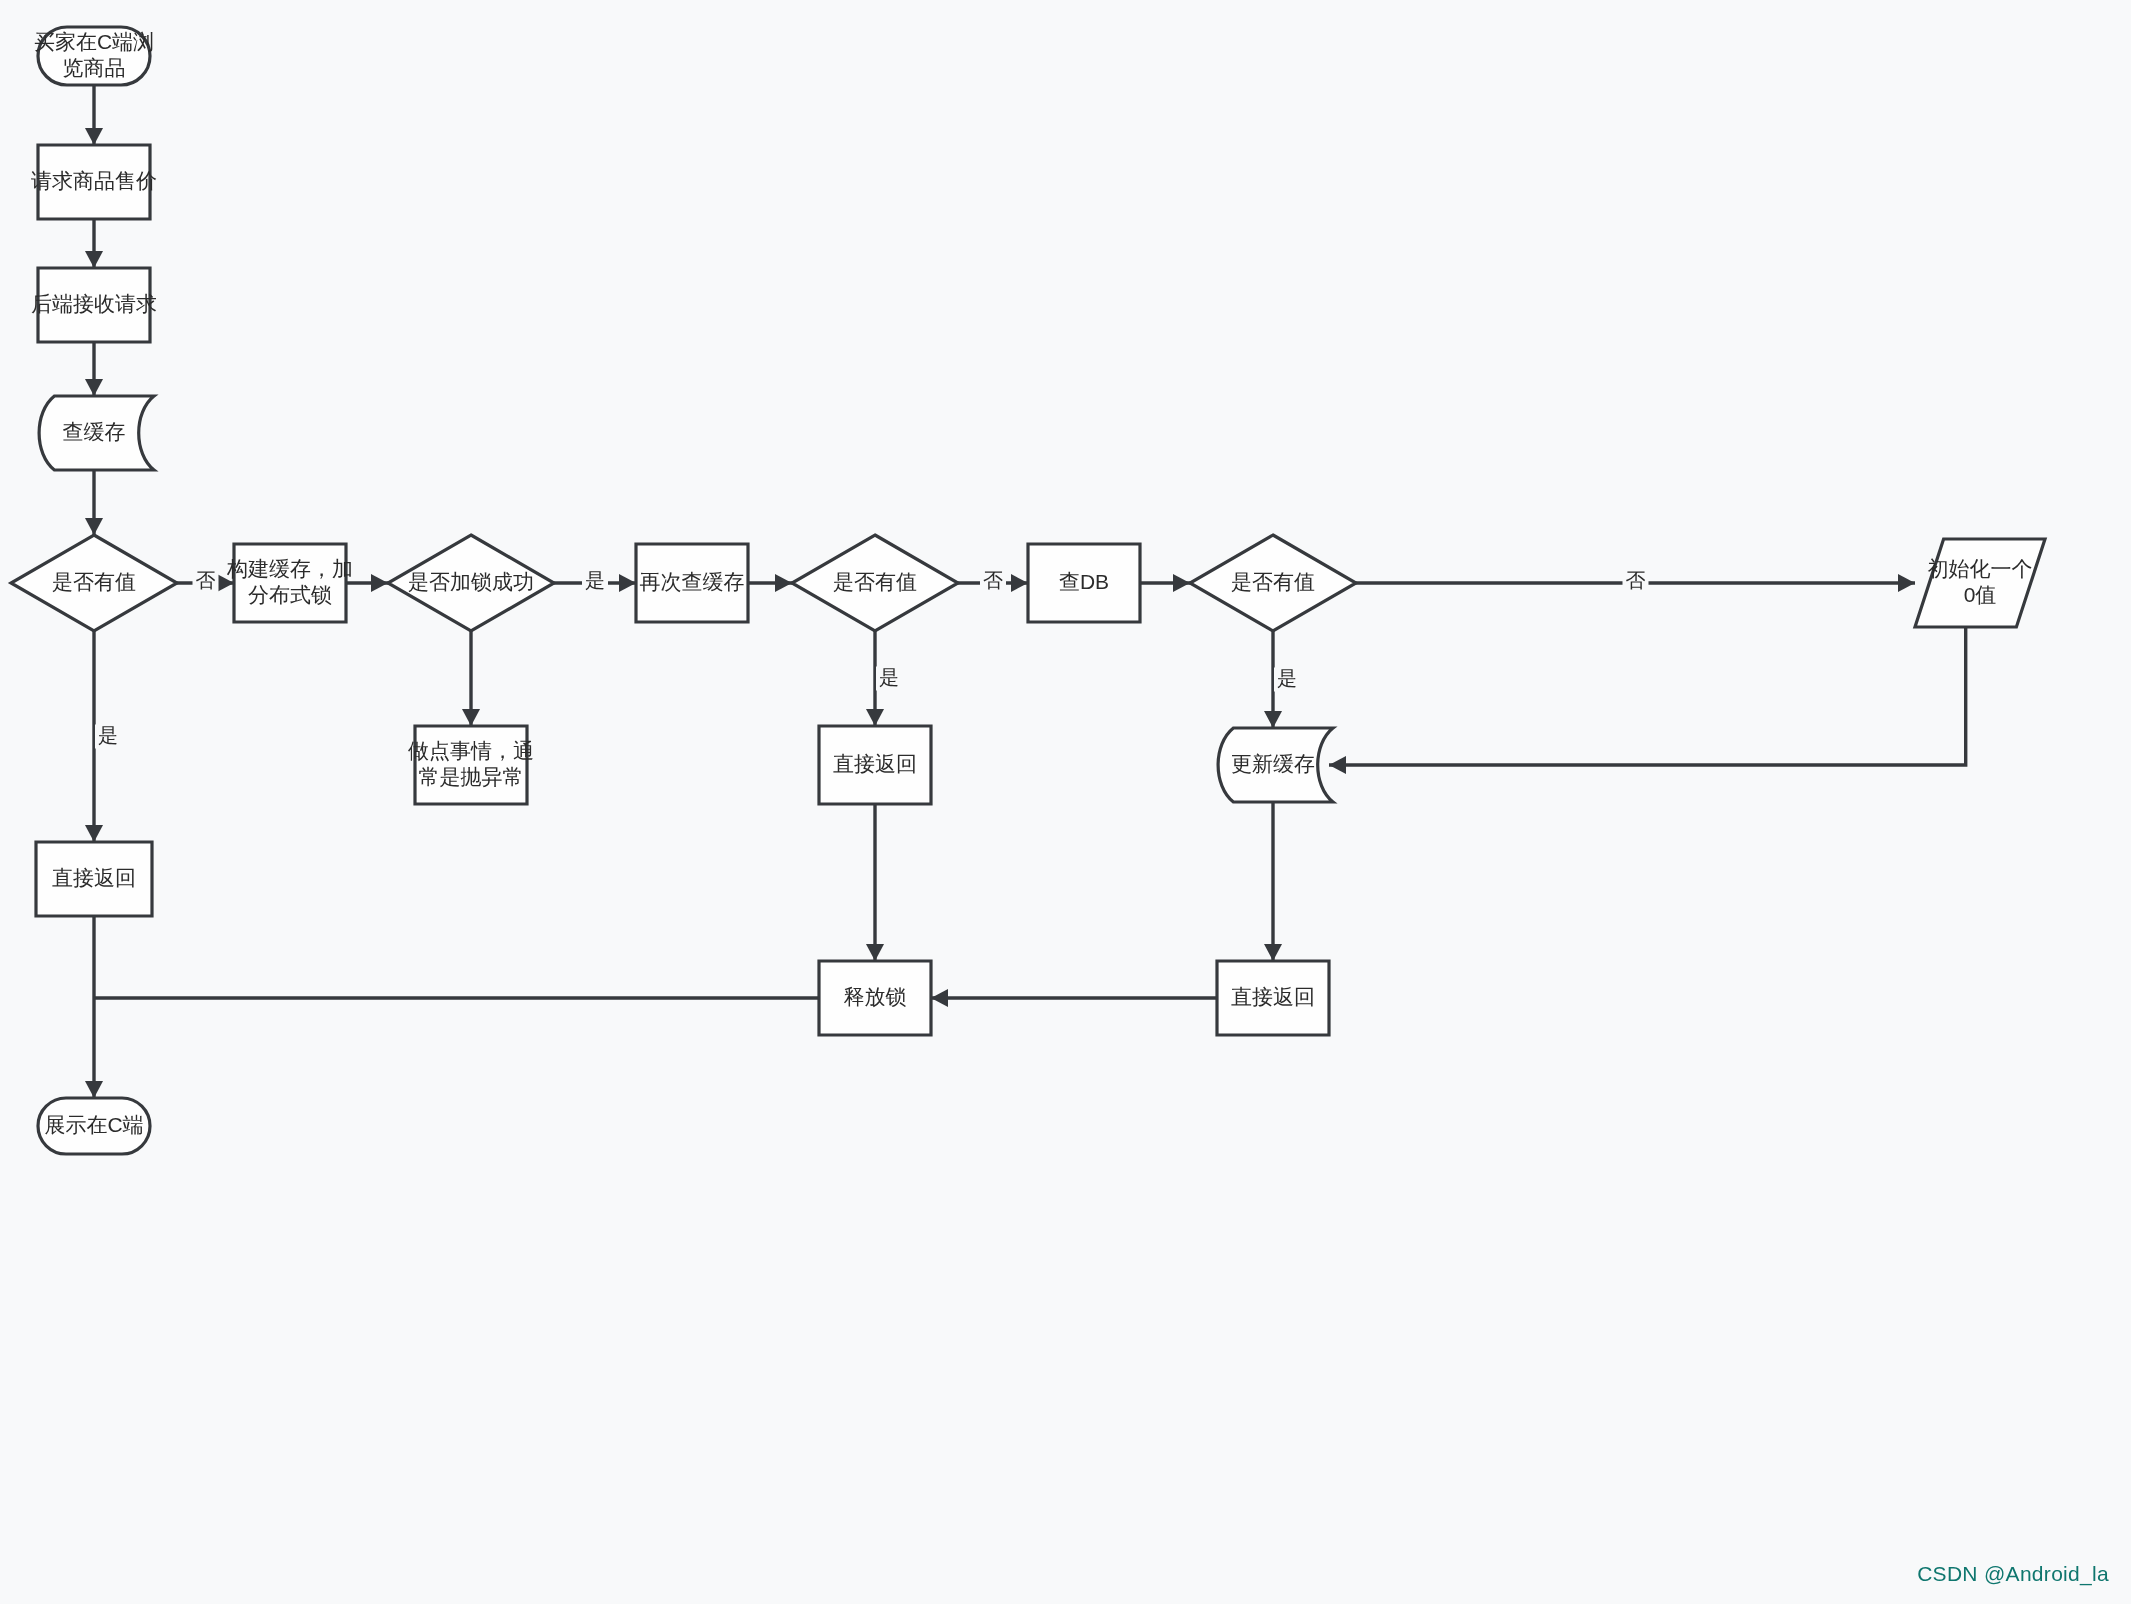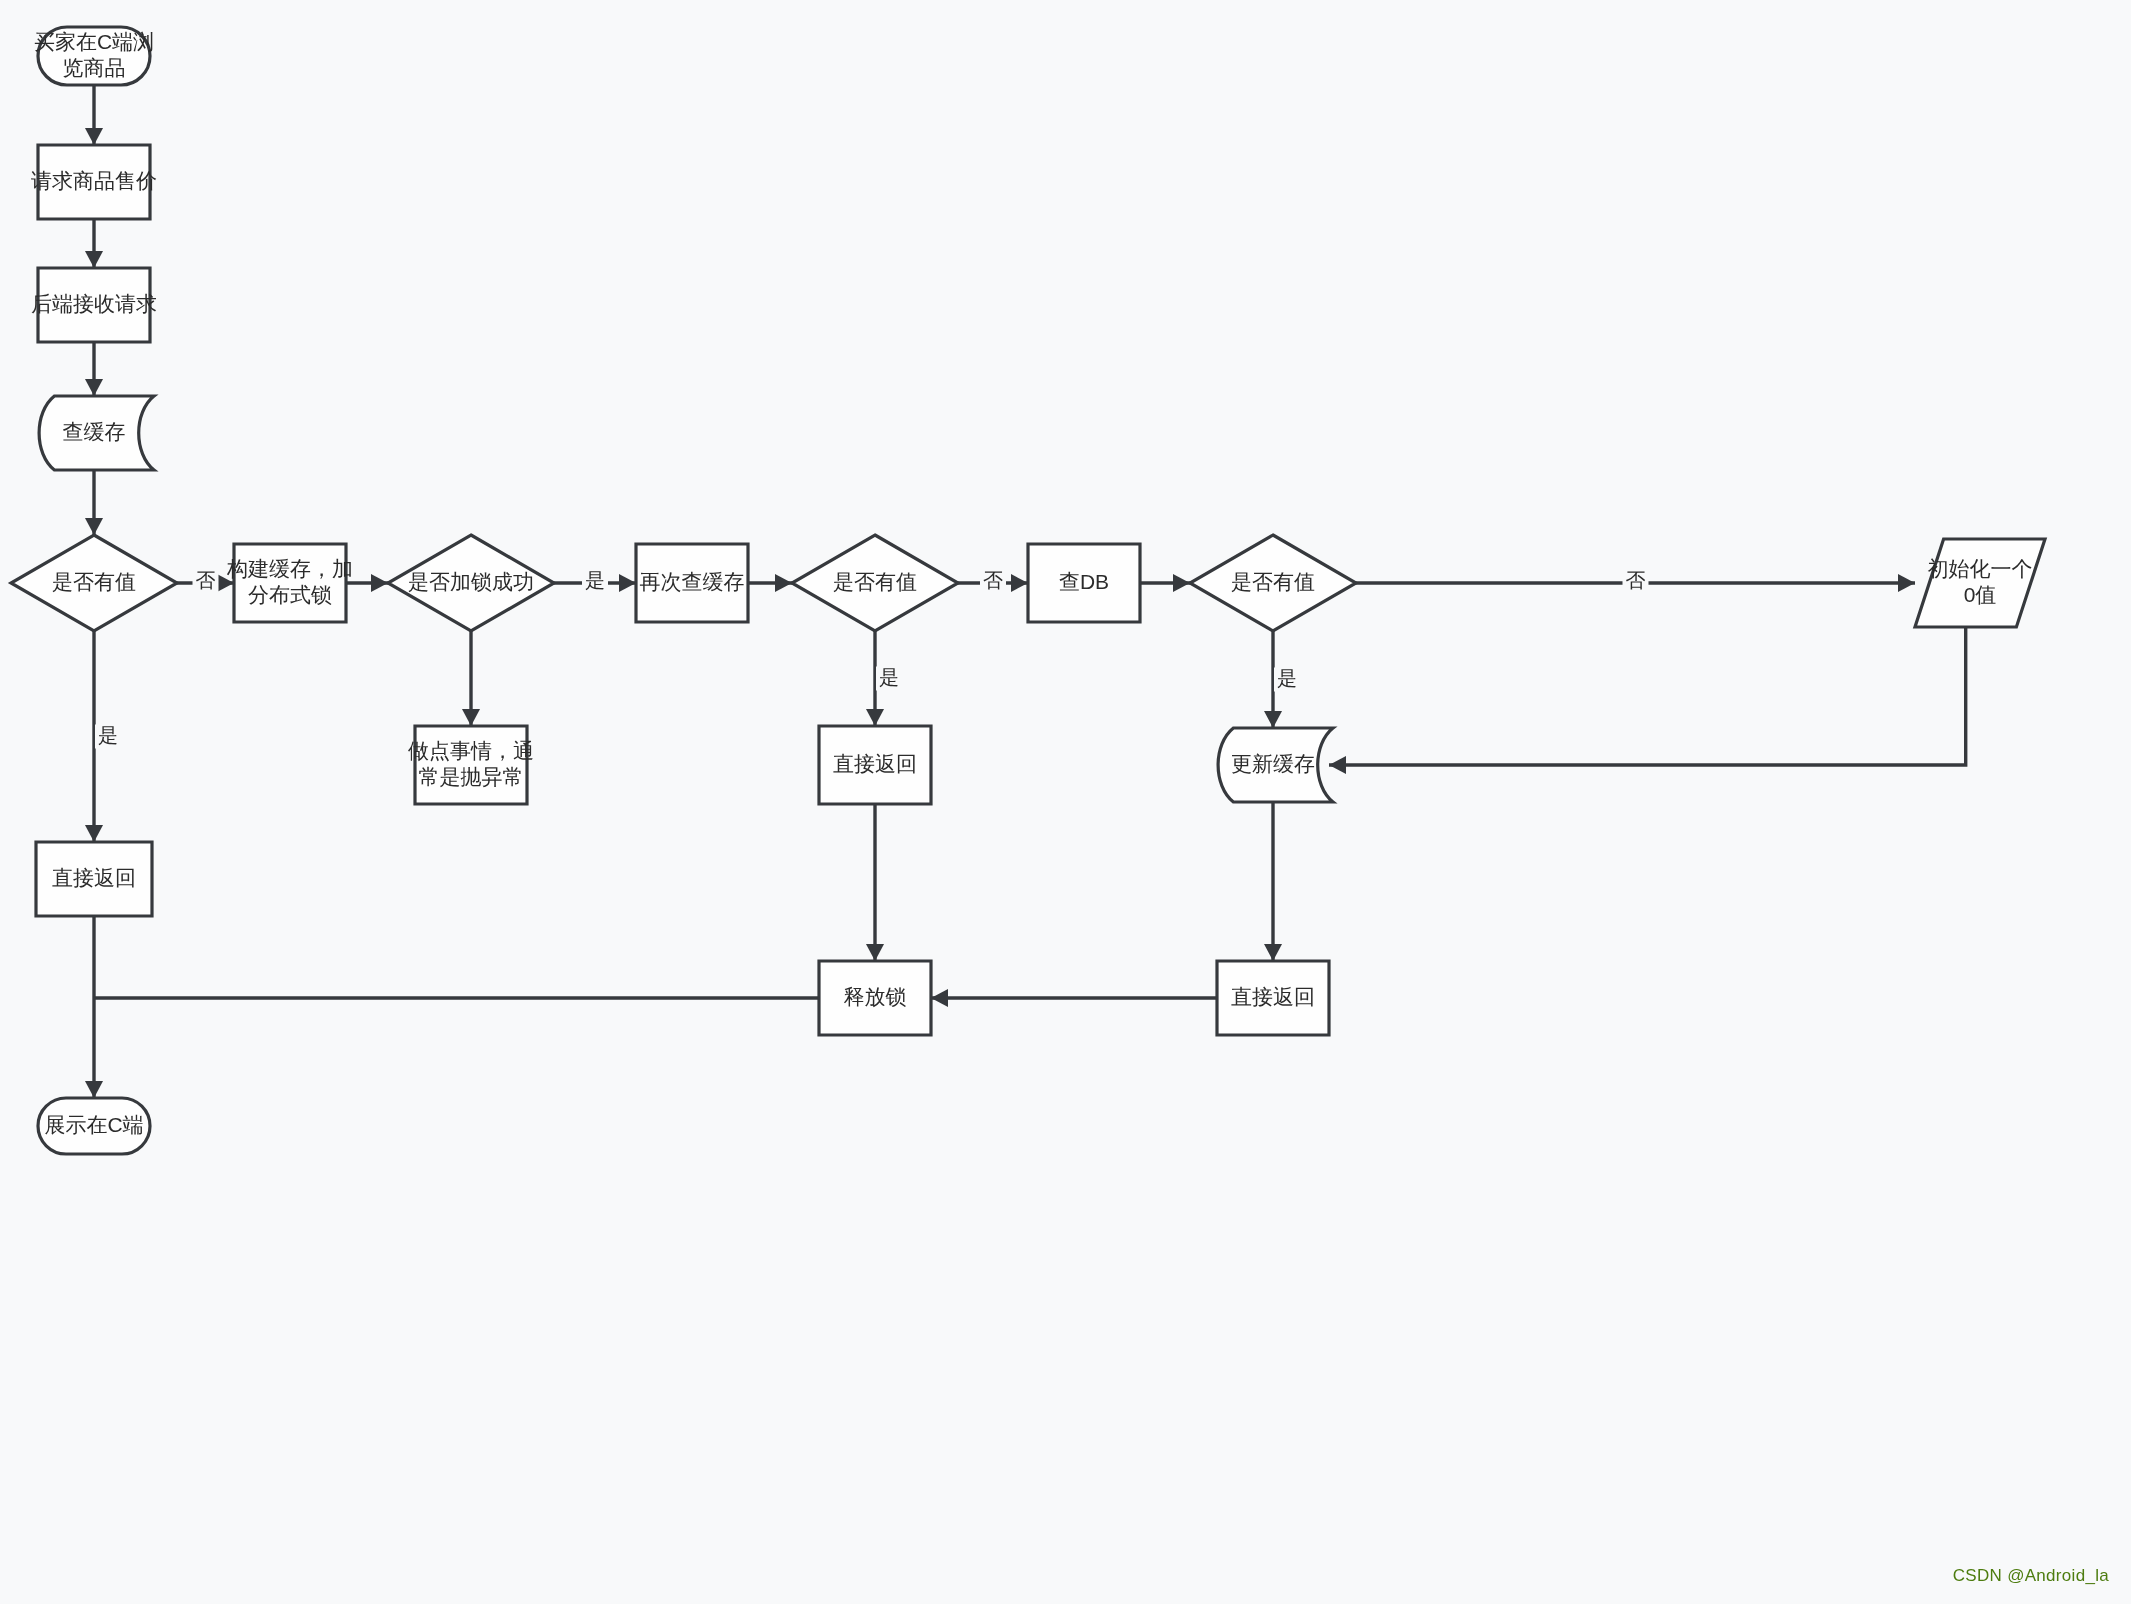--- a/index.html
+++ b/index.html
@@ -54,22 +54,22 @@
     font-size: 20px;
     fill: #2b2b2b;
     text-anchor: middle;
     dominant-baseline: middle;
   }
   .watermark {
     position: absolute;
     right: 22px;
     bottom: 18px;
     font-family: "Liberation Sans", "DejaVu Sans", sans-serif;
-    font-size: 17px;
-    color: #4d7c0f;
+    font-size: 21px;
+    color: #0f766e;
     letter-spacing: 0.3px;
     user-select: none;
   }
 </style>
 </head>
 <body>
 
 <div id="stage">
   <svg id="chart" viewBox="0 0 2131 1604" xmlns="http://www.w3.org/2000/svg">
     <g id="edges-layer">

